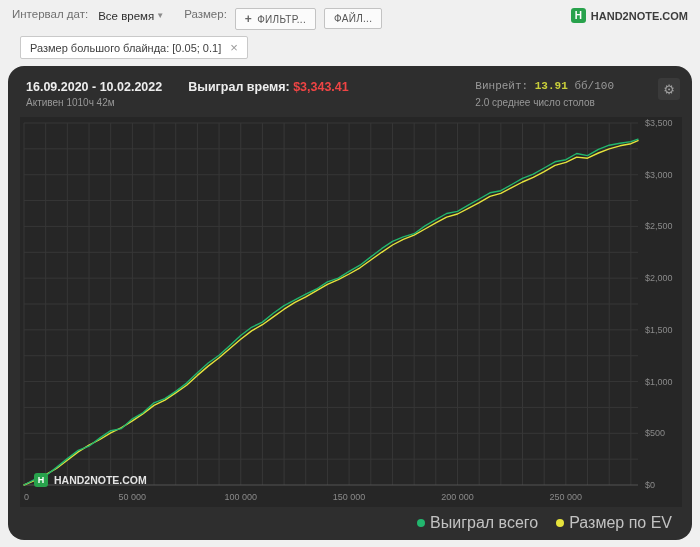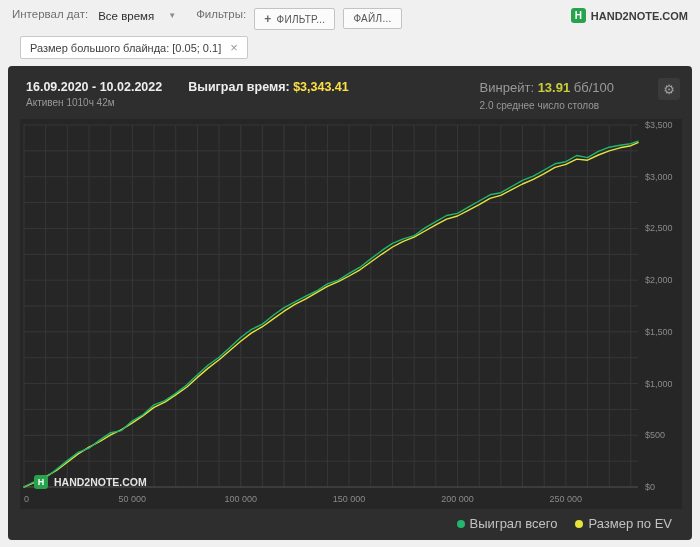--- a/index.html
+++ b/index.html
@@ -4,67 +4,67 @@
 <style>
   html,body{margin:0;padding:0;}
   body{
     width:700px;height:547px;overflow:hidden;
     background:#f0f0f0;
     font-family:"Liberation Sans", sans-serif;
   }
   
   .topbar{display:flex;align-items:flex-start;gap:8px;padding:8px 12px 0 12px;font-size:11.5px;color:#707070;}
   .tb-label{color:#707070;}
-  .dropdown{display:inline-flex;align-items:center;gap:14px;background:none;border:none;padding:2px 2px;
+  .dropdown{display:inline-flex;align-items:center;gap:2px;background:none;border:none;padding:2px 2px;
     font:inherit;color:#2e2e2e;cursor:pointer;}
   .caret{font-size:8px;color:#8a8a8a;line-height:1;}
   .btn{display:inline-flex;align-items:center;gap:5px;font-family:inherit;font-size:10px;color:#555;
     background:#fbfbfb;border:1px solid #c3c3c3;border-radius:2px;padding:4px 9px;letter-spacing:.3px;cursor:pointer;}
   .plus{font-weight:bold;color:#666;font-size:12px;line-height:1;}
   .brand{margin-left:auto;display:flex;align-items:center;gap:5px;font-weight:bold;color:#3c3c3c;font-size:11px;cursor:pointer;}
   .brand-icon{width:15px;height:15px;background:#28a24c;color:#fff;border-radius:3px;display:flex;
     align-items:center;justify-content:center;font-size:10px;font-weight:bold;}
   
   .chiprow{padding:6px 0 0 20px;}
   .chip{display:inline-flex;align-items:center;gap:9px;background:#ffffff;border:1px solid #c9c9c9;border-radius:2px;
     padding:4px 9px;font-size:11px;color:#3e3e3e;}
   .chip-close{color:#9a9a9a;font-size:13px;line-height:1;cursor:pointer;}
   
-  .panel{margin:7px 8px 0 8px;background:#2e2e2e;border-radius:4px;height:474px;box-sizing:border-box;
+  .panel{margin:7px 8px 0 8px;background:#2e2e2e;border-radius:16px;height:474px;box-sizing:border-box;
     padding:10px 10px 4px 12px;display:flex;flex-direction:column;}
   .stats{display:flex;align-items:flex-start;gap:26px;margin:2px 2px 6px 6px;}
   .stat-main{font-size:12.5px;font-weight:bold;color:#ededed;line-height:1.45;white-space:nowrap;}
-  .stat-mid{font-size:13px;color:#9a9a9a;line-height:1.6;white-space:nowrap;}
+  .stat-mid{font-size:11px;color:#9a9a9a;line-height:1.6;white-space:nowrap;font-family:Liberation Mono, monospace;}
   .stat-sub{font-size:10px;color:#989898;line-height:1.45;white-space:nowrap;}
-  .val-green{color:#fde047;}
+  .val-green{color:#ef4444;}
   .val-yellow{color:#c9cf3a;font-weight:bold;}
   .gear{margin-left:18px;width:22px;height:22px;background:#3a3a3a;border-radius:3px;color:#9f9f9f;
     display:flex;align-items:center;justify-content:center;font-size:13px;cursor:pointer;flex:0 0 auto;}
   .stat-winrate{margin-left:auto;}
   
   .chart-wrap{position:relative;}
   .watermark{position:absolute;left:14px;bottom:24px;display:flex;align-items:center;gap:6px;
     font-size:10.5px;font-weight:bold;color:#e4e4e4;pointer-events:none;}
   .wm-icon{width:14px;height:14px;background:#28a24c;color:#fff;border-radius:3px;display:flex;
     align-items:center;justify-content:center;font-size:9px;font-weight:bold;}
   .legend{display:flex;justify-content:flex-end;align-items:flex-start;gap:18px;padding:3px 10px 0 0;
-    font-size:13px;color:#c2c2c2;}
+    font-size:16px;color:#c2c2c2;}
   .legend-item{display:inline-flex;align-items:center;cursor:pointer;}
   .dot{width:8px;height:8px;border-radius:50%;display:inline-block;margin-right:5px;}
 </style>
 </head>
 <body>
 
 <div class="topbar">
   <span class="tb-label">Интервал дат:</span>
   <button class="dropdown">
     <span>Все время</span>
     <span class="caret">▼</span>
   </button>
-  <span class="tb-label" style="margin-left:10px;">Фильтры:</span>
+  <span class="tb-label" style="margin-left:10px;">Размер:</span>
   <button class="btn">
     <span class="plus">+</span>
     <span>ФИЛЬТР...</span>
   </button>
   <button class="btn">
     <span>ФАЙЛ...</span>
   </button>
   <div class="brand">
     <span class="brand-icon">H</span>
     <span>HAND2NOTE.COM</span>

